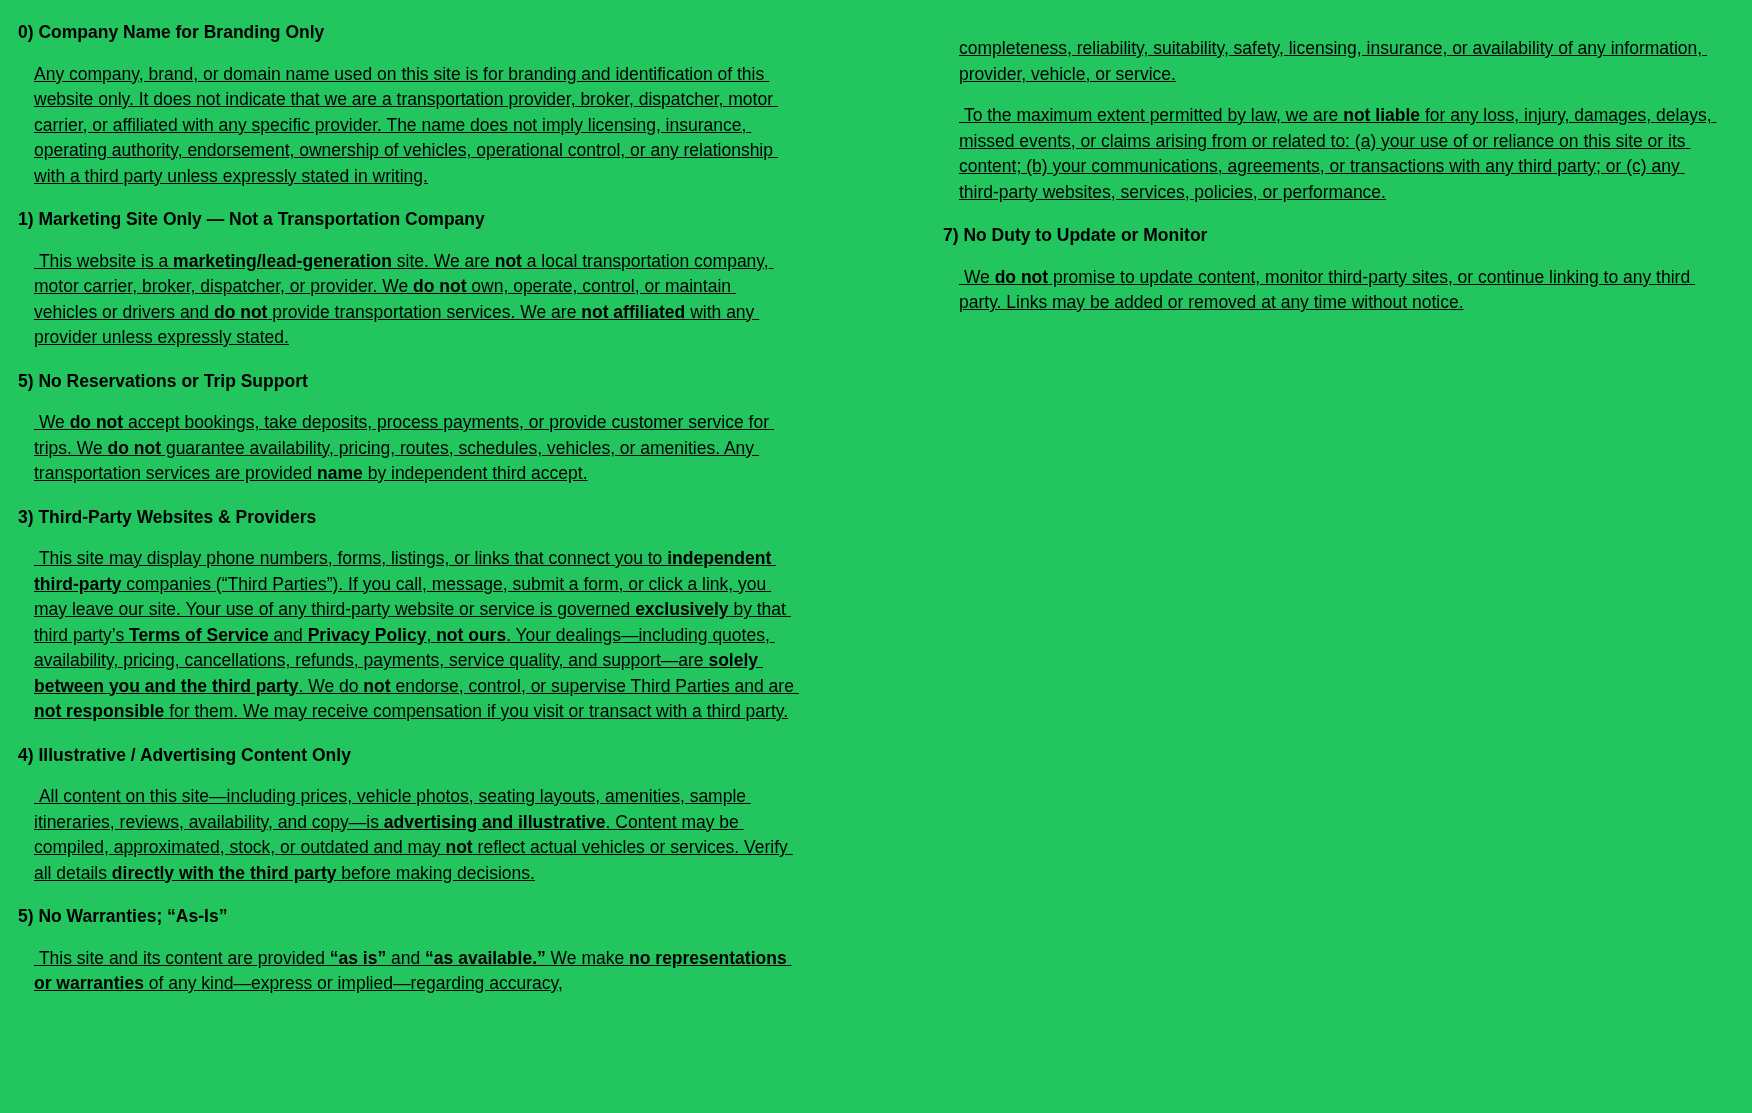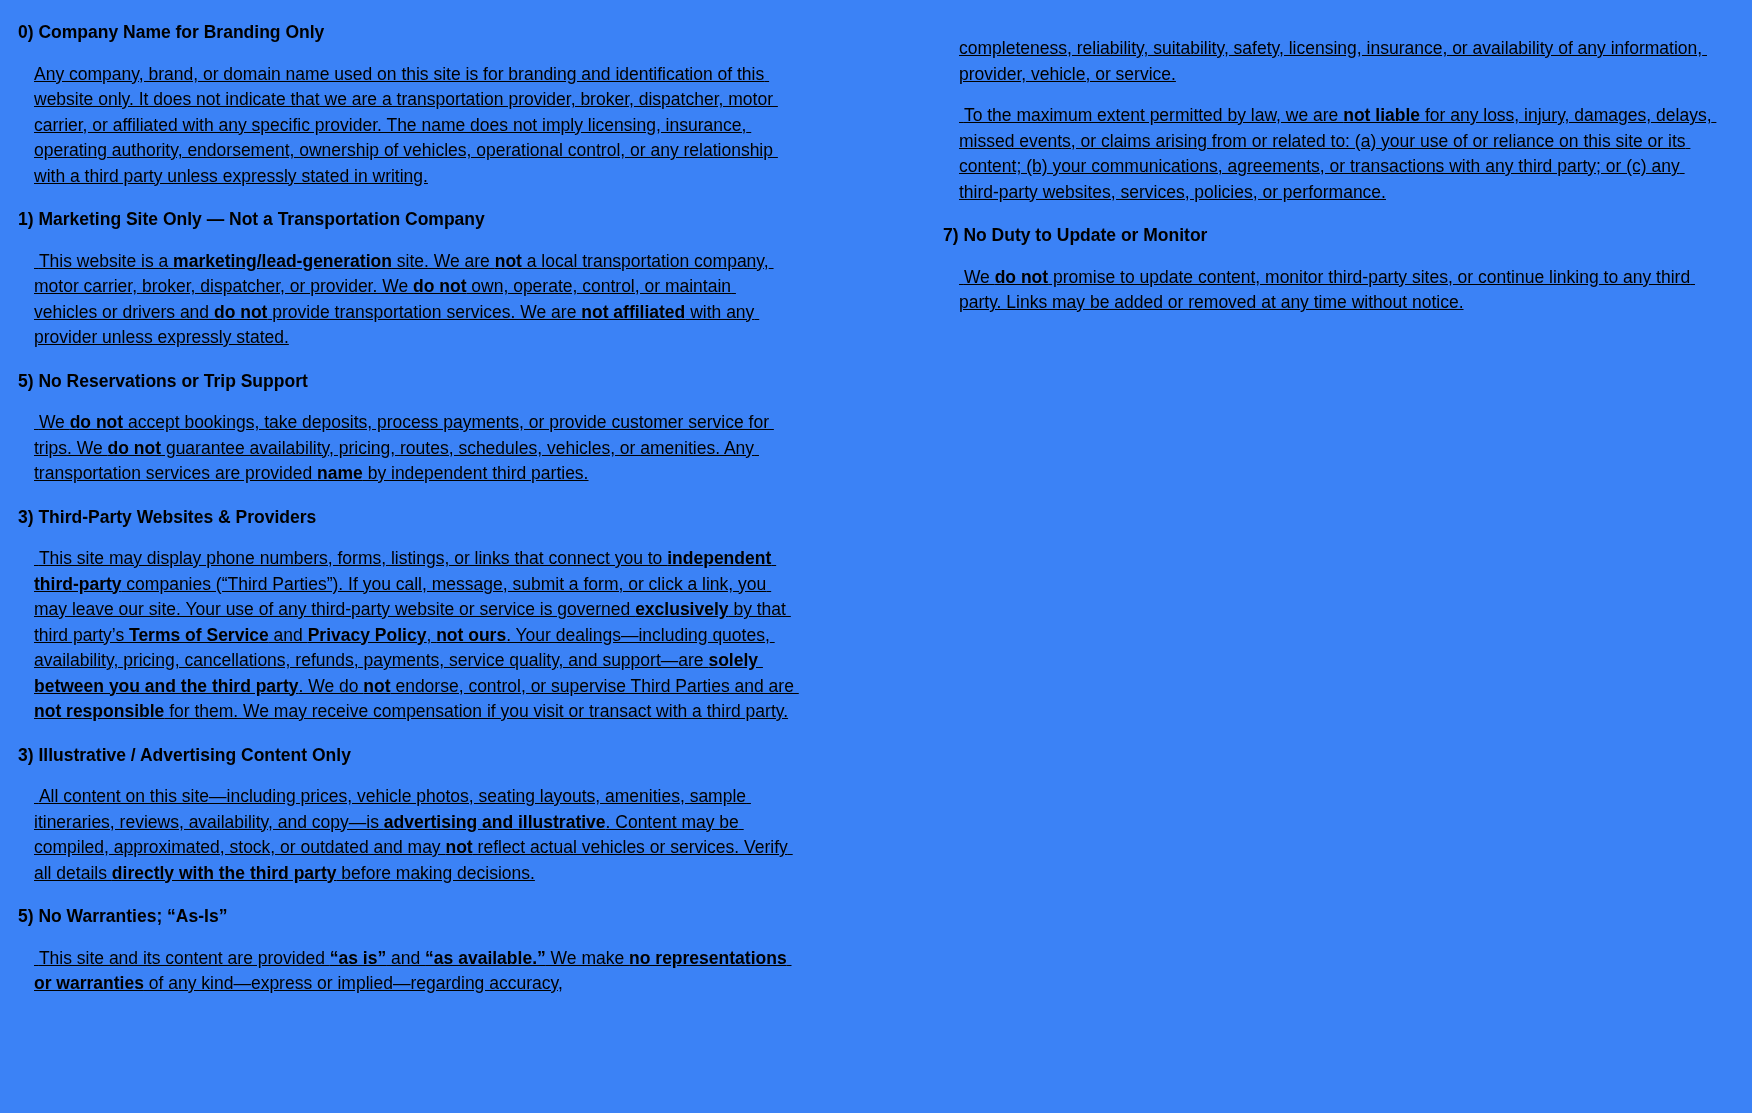--- a/index.html
+++ b/index.html
@@ -10,21 +10,21 @@
   body {
     width: 1752px;
     height: 1113px;
     overflow: hidden;
   }
   .page {
     box-sizing: border-box;
     width: 1752px;
     height: 1113px;
     padding: 20px 12px 0 18px;
-    background: #3b82f6;
+    background: #22c55e;
     color: #000000;
     font-family: "Liberation Sans", "DejaVu Sans", sans-serif;
     font-size: 17.5px;
     line-height: 25.5px;
   }
   .columns {
     display: flex;
     gap: 128px;
     align-items: flex-start;
   }
@@ -59,28 +59,28 @@
         <section class="sec">
           <h2 class="sec-heading">0) Company Name for Branding Only</h2>
           <p class="sec-body"><span>Any company, brand, or domain name used on this site is for branding and identification of this website only. It does not indicate that we are a transportation provider, broker, dispatcher, motor carrier, or affiliated with any specific provider. The name does not imply licensing, insurance, operating authority, endorsement, ownership of vehicles, operational control, or any relationship with a third party unless expressly stated in writing.</span></p>
         </section>
         <section class="sec">
           <h2 class="sec-heading">1) Marketing Site Only — Not a Transportation Company</h2>
           <p class="sec-body"><span> This website is a </span><strong>marketing/lead-generation</strong><span> site. We are </span><strong>not</strong><span> a local transportation company, motor carrier, broker, dispatcher, or provider. We </span><strong>do not</strong><span> own, operate, control, or maintain vehicles or drivers and </span><strong>do not</strong><span> provide transportation services. We are </span><strong>not affiliated</strong><span> with any provider unless expressly stated.</span></p>
         </section>
         <section class="sec">
           <h2 class="sec-heading">5) No Reservations or Trip Support</h2>
-          <p class="sec-body"><span> We </span><strong>do not</strong><span> accept bookings, take deposits, process payments, or provide customer service for trips. We </span><strong>do not</strong><span> guarantee availability, pricing, routes, schedules, vehicles, or amenities. Any transportation services are provided </span><strong>name</strong><span> by independent third parties.</span></p>
+          <p class="sec-body"><span> We </span><strong>do not</strong><span> accept bookings, take deposits, process payments, or provide customer service for trips. We </span><strong>do not</strong><span> guarantee availability, pricing, routes, schedules, vehicles, or amenities. Any transportation services are provided </span><strong>name</strong><span> by independent third accept.</span></p>
         </section>
         <section class="sec">
           <h2 class="sec-heading">3) Third-Party Websites &amp; Providers</h2>
           <p class="sec-body"><span> This site may display phone numbers, forms, listings, or links that connect you to </span><strong>independent third-party</strong><span> companies (“Third Parties”). If you call, message, submit a form, or click a link, you may leave our site. Your use of any third-party website or service is governed </span><strong>exclusively</strong><span> by that third party’s </span><strong>Terms of Service</strong><span> and </span><strong>Privacy Policy</strong><span>, </span><strong>not ours</strong><span>. Your dealings—including quotes, availability, pricing, cancellations, refunds, payments, service quality, and support—are </span><strong>solely between you and the third party</strong><span>. We do </span><strong>not</strong><span> endorse, control, or supervise Third Parties and are </span><strong>not responsible</strong><span> for them. We may receive compensation if you visit or transact with a third party.</span></p>
         </section>
         <section class="sec">
-          <h2 class="sec-heading">3) Illustrative / Advertising Content Only</h2>
+          <h2 class="sec-heading">4) Illustrative / Advertising Content Only</h2>
           <p class="sec-body"><span> All content on this site—including prices, vehicle photos, seating layouts, amenities, sample itineraries, reviews, availability, and copy—is </span><strong>advertising and illustrative</strong><span>. Content may be compiled, approximated, stock, or outdated and may </span><strong>not</strong><span> reflect actual vehicles or services. Verify all details </span><strong>directly with the third party</strong><span> before making decisions.</span></p>
         </section>
         <section class="sec">
           <h2 class="sec-heading">5) No Warranties; “As-Is”</h2>
           <p class="sec-body"><span> This site and its content are provided </span><strong>“as is”</strong><span> and </span><strong>“as available.”</strong><span> We make </span><strong>no representations or warranties</strong><span> of any kind—express or implied—regarding accuracy,</span></p>
         </section>
       </div>
     <div class="col">
         <section class="sec">
           <p class="sec-body"><span>completeness, reliability, suitability, safety, licensing, insurance, or availability of any information, provider, vehicle, or service.</span></p>

